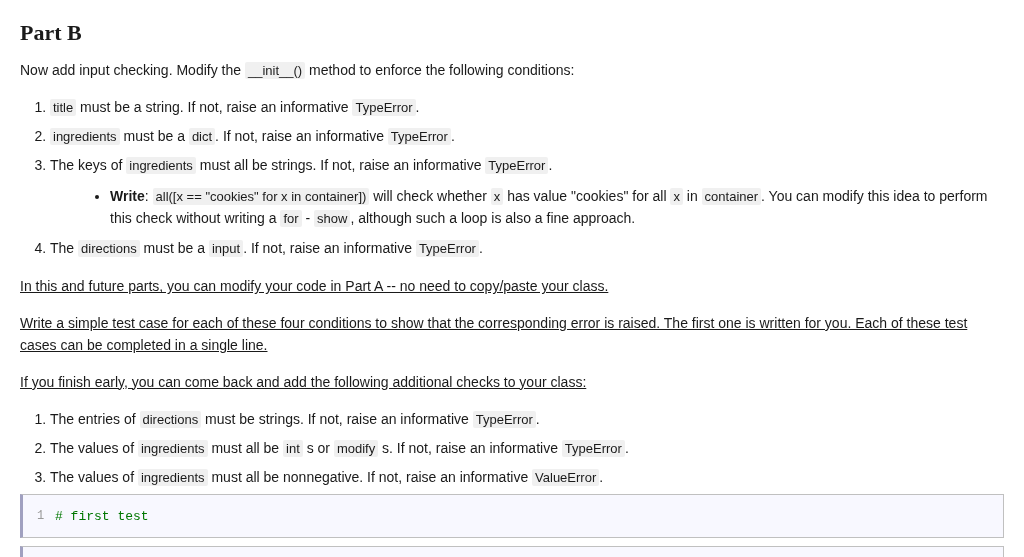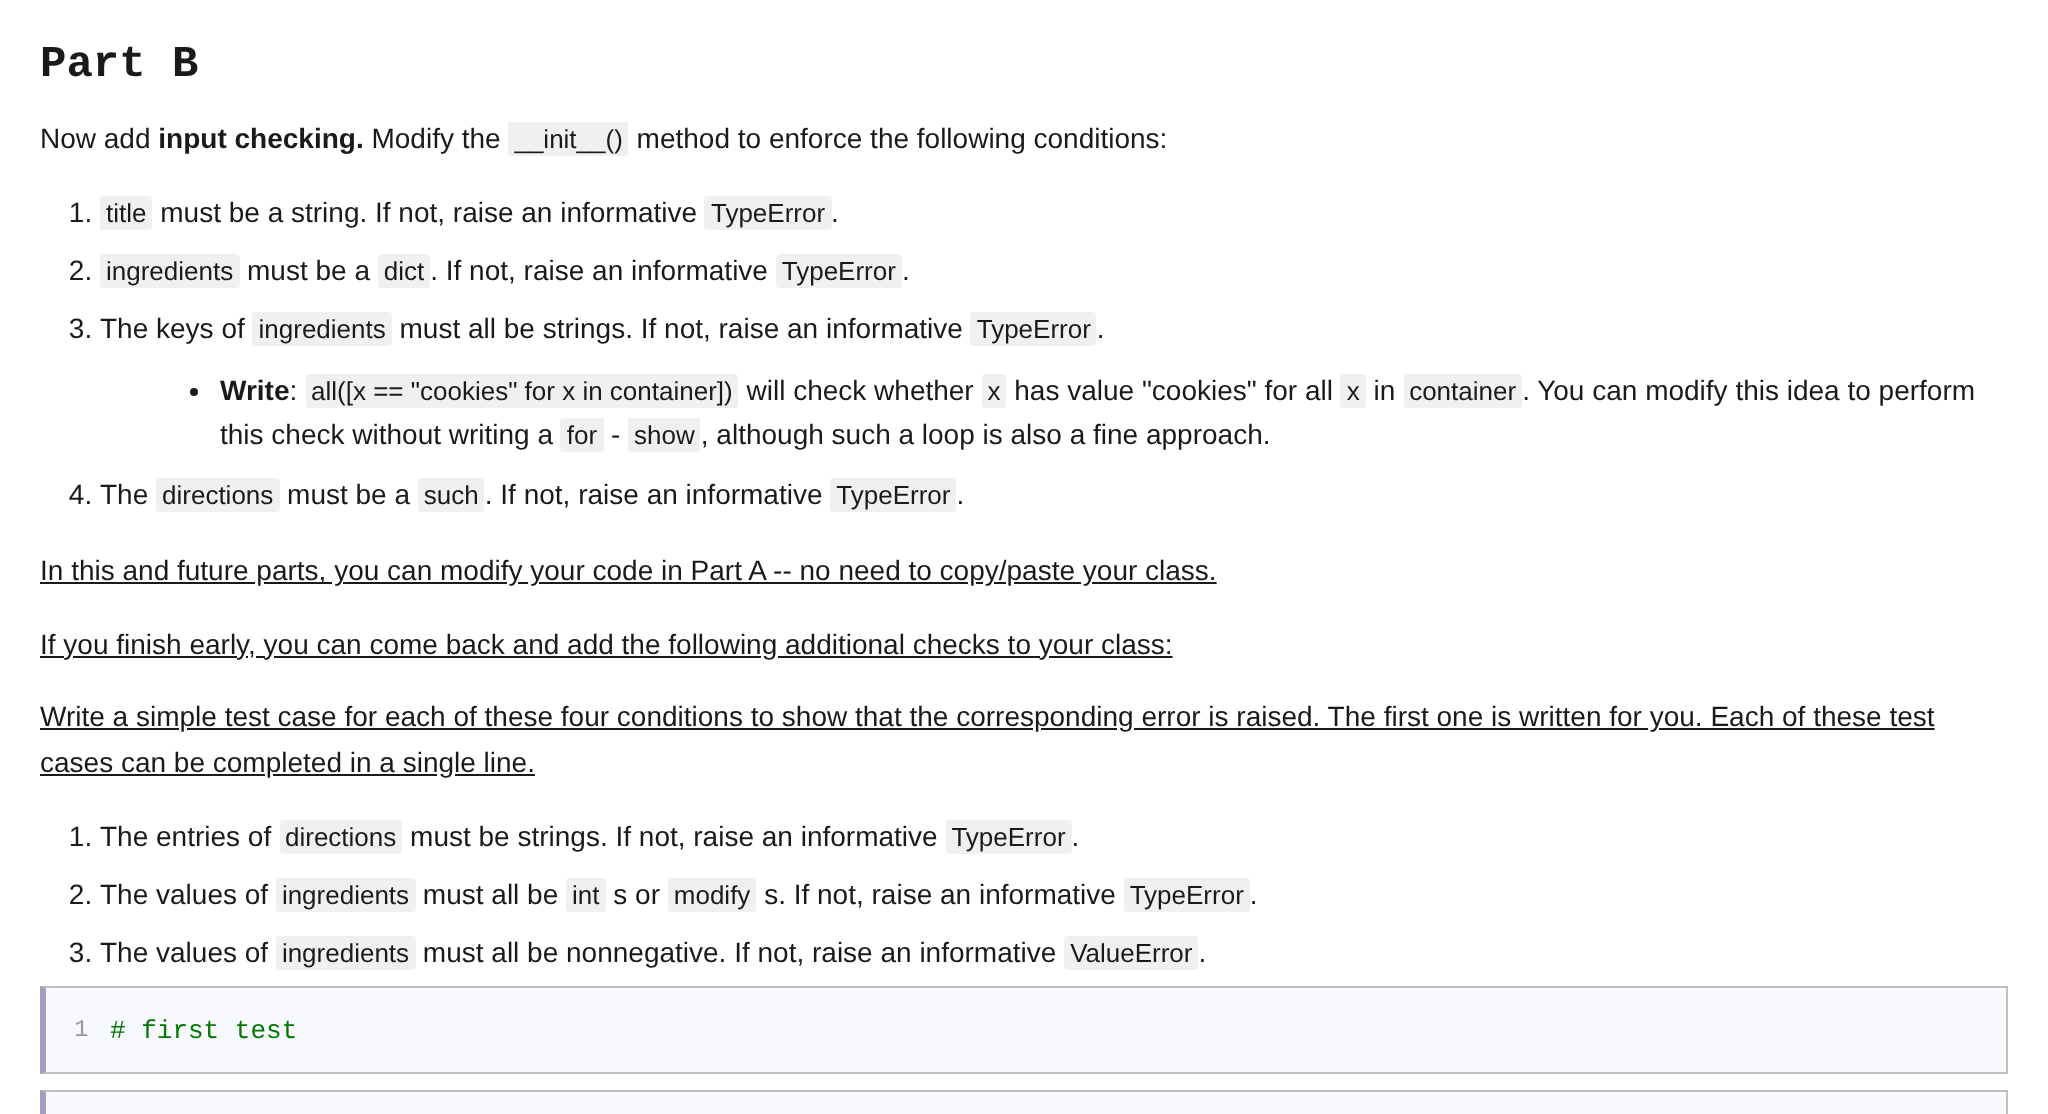--- a/index.html
+++ b/index.html
@@ -13,30 +13,29 @@
     .page-container {
       max-width: 1024px;
       margin: 0 auto;
       padding: 20px 20px 20px 20px;
       background: #fff;
     }
     h1.part-title {
       font-size: 22px;
       font-weight: bold;
       margin-bottom: 14px;
-      font-family: Liberation Mono, monospace;
     }
     .intro-para {
       font-family: Arial, sans-serif;
       font-size: 14px;
       margin-bottom: 14px;
       line-height: 1.5;
     }
     .intro-para strong {
-      font-weight: bold;
+      font-weight: normal;
     }
     code, .mono {
       font-family: Liberation Sans, sans-serif;
       font-size: 13px;
       background: #f0f0f0;
       padding: 1px 3px;
       border-radius: 2px;
     }
     .main-list {
       font-family: Arial, sans-serif;
@@ -124,29 +123,29 @@
     <li>
       The keys of <code>ingredients</code> must all be strings. If not, raise an informative <code>TypeError</code>.
 
       <ul class="hint-block">
         <li>
           <span class="hint-text"><strong>Write</strong>: <code>all([x == "cookies" for x in container])</code> will check whether <code>x</code> has value "cookies" for all <code>x</code> in <code>container</code>. You can modify this idea to perform this check without writing a <code>for</code> - <code>show</code>, although such a loop is also a fine approach.</span>
         </li>
       </ul>
     </li>
     <li>
-      The <code>directions</code> must be a <code>such</code>. If not, raise an informative <code>TypeError</code>.
+      The <code>directions</code> must be a <code>input</code>. If not, raise an informative <code>TypeError</code>.
     </li>
   </ol>
 
   <p class="para">In this and future parts, you can modify your code in Part A -- no need to copy/paste your class.</p>
 
+  <p class="para">Write a simple test case for each of these four conditions to show that the corresponding error is raised. The first one is written for you. Each of these test cases can be completed in a single line.</p>
+
   <p class="para">If you finish early, you can come back and add the following additional checks to your class:</p>
-
-  <p class="para">Write a simple test case for each of these four conditions to show that the corresponding error is raised. The first one is written for you. Each of these test cases can be completed in a single line.</p>
 
   <ol class="additional-list">
     <li>
       The entries of <code>directions</code> must be strings. If not, raise an informative <code>TypeError</code>.
     </li>
     <li>
       The values of <code>ingredients</code> must all be <code>int</code> s or <code>modify</code> s. If not, raise an informative <code>TypeError</code>.
     </li>
     <li>
       The values of <code>ingredients</code> must all be nonnegative. If not, raise an informative <code>ValueError</code>.

